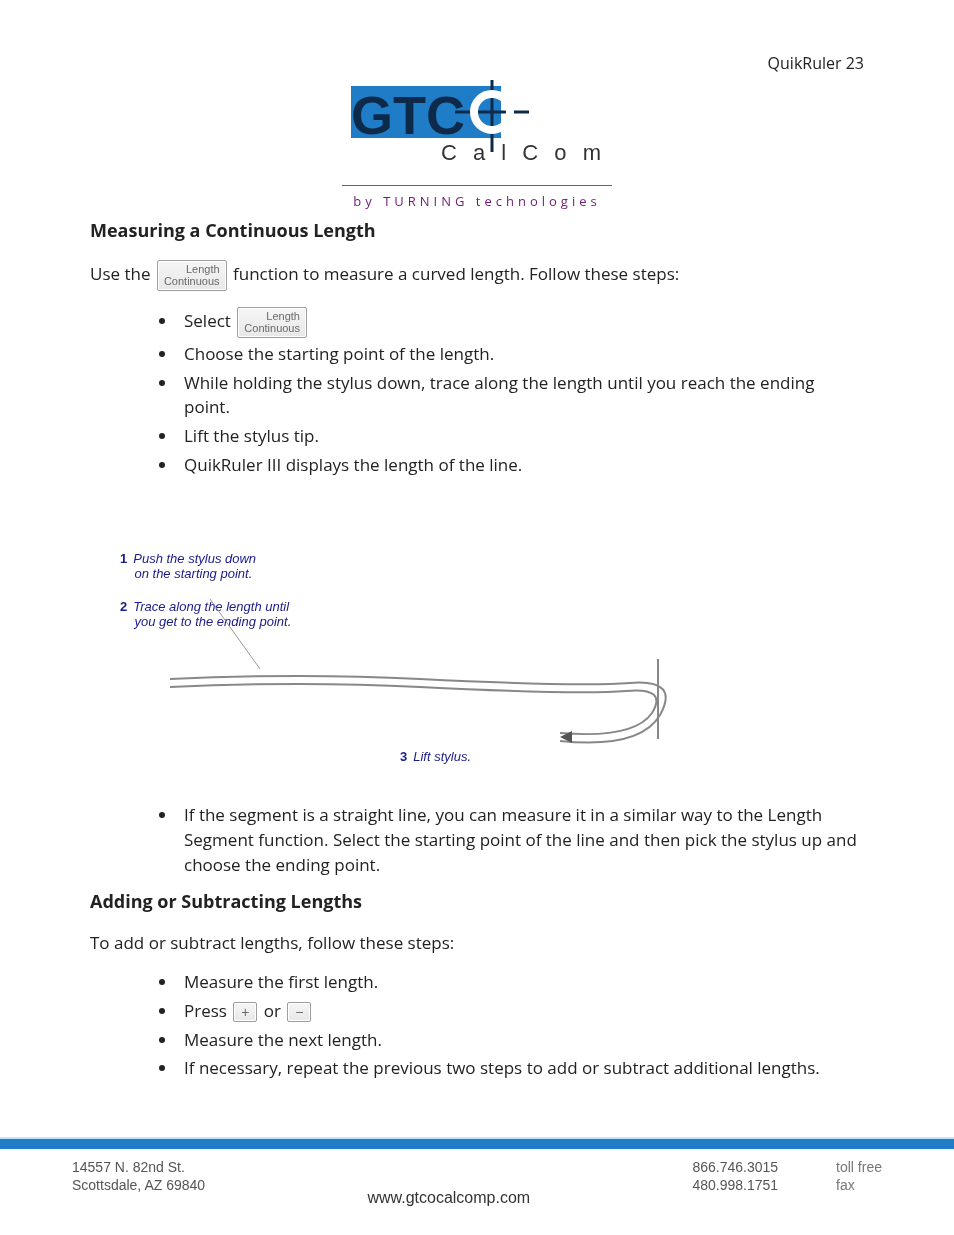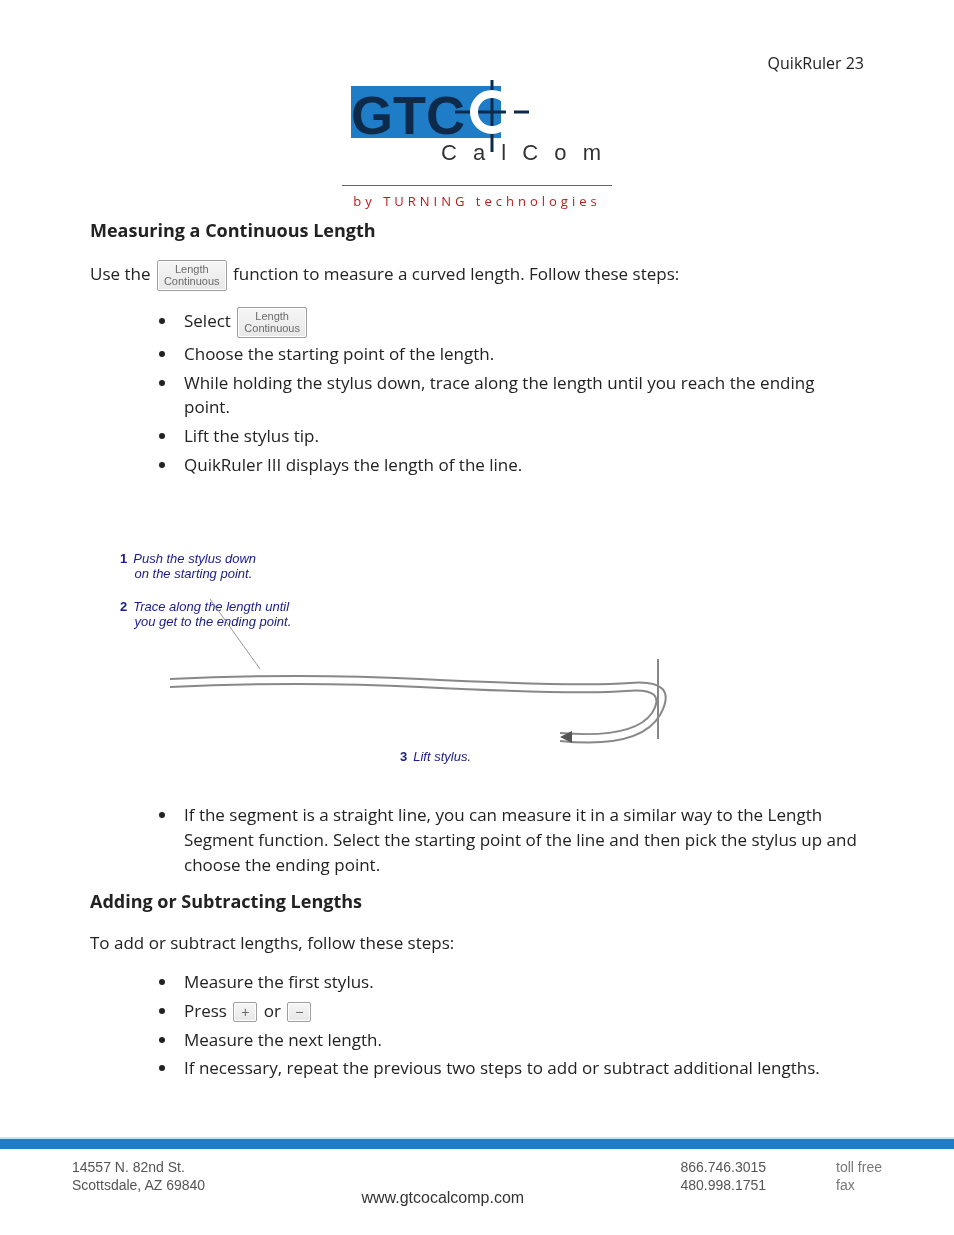--- a/index.html
+++ b/index.html
@@ -27,21 +27,21 @@
   .logo-rule {
     border: none;
     border-top: 1px solid #666;
     width: 270px;
     margin: 4px auto 6px auto;
   }
   .logo-byline {
     text-align: center;
     font-size: 13px;
     letter-spacing: 4px;
-    color: #b91c1c;
+    color: #701a75;
     margin-bottom: 6px;
   }
   h2.section {
     font-weight: 700;
     font-size: 18px;
     margin: 4px 0 18px 0;
   }
   p.body { font-size: 17px; margin: 6px 0 14px 0; }
   ul.bullets {
     list-style: disc;
@@ -62,21 +62,21 @@
     font-family: Arial, sans-serif;
     font-size: 11px;
     line-height: 1.05;
     text-align: center;
     padding: 3px 6px;
     border-radius: 2px;
     min-width: 18px;
     margin: 0 2px;
     box-shadow: inset 0 0 0 1px #ffffff;
   }
-  .keycap .kline { display: block; white-space: nowrap; }
+  .keycap .kline { display: block; white-space: nowrap; text-align: right; }
   .keycap.small { padding: 2px 6px; font-size: 14px; line-height: 14px; min-width: 24px; }
 
   
   .diagram {
     margin: 6px 0 12px 30px;
     position: relative;
     width: 640px;
     height: 300px;
     font-family: Arial, sans-serif;
     color: #1a1a8a;
@@ -108,21 +108,21 @@
     justify-content: space-between;
     align-items: center;
     padding: 0 72px;
     font-family: Arial, sans-serif;
     color: #555;
     font-size: 14px;
   }
   .footer .addr { line-height: 1.25; }
   .footer .url  { font-size: 16px; color: #333; margin-top: 43px; }
   .footer .phones { text-align: left; line-height: 1.25; }
-  .footer .phones .row { display: flex; gap: 26px; }
+  .footer .phones .row { display: flex; gap: 14px; }
   .footer .phones .lbl { color: #777; margin-left: 44px; }
 </style>
 </head>
 <body>
 
 <div class="page-header-num">QuikRuler 23</div>
 
 <div class="logo-wrap">
   <svg width="280" height="96" viewBox="0 0 280 96">
     <rect x="14" y="6" width="150" height="52" fill="#1e7dc6"></rect>
@@ -186,21 +186,21 @@
 
 <ul class="bullets">
   <li>If the segment is a straight line, you can measure it in a similar way to the Length Segment function.  Select the starting point of the line and then pick the stylus up and choose the ending point.</li>
 </ul>
 
 <h2 class="section">Adding or Subtracting Lengths</h2>
 
 <p class="body">To add or subtract lengths, follow these steps:</p>
 
 <ul class="bullets">
-  <li>Measure the first stylus.</li>
+  <li>Measure the first length.</li>
   <li>
     <span>Press </span>
     <span class="keycap small">+</span>
     <span> or </span>
     <span class="keycap small">−</span>
   </li>
   <li>Measure the next length.</li>
   <li>If necessary, repeat the previous two steps to add or subtract additional lengths.</li>
 </ul>
 

